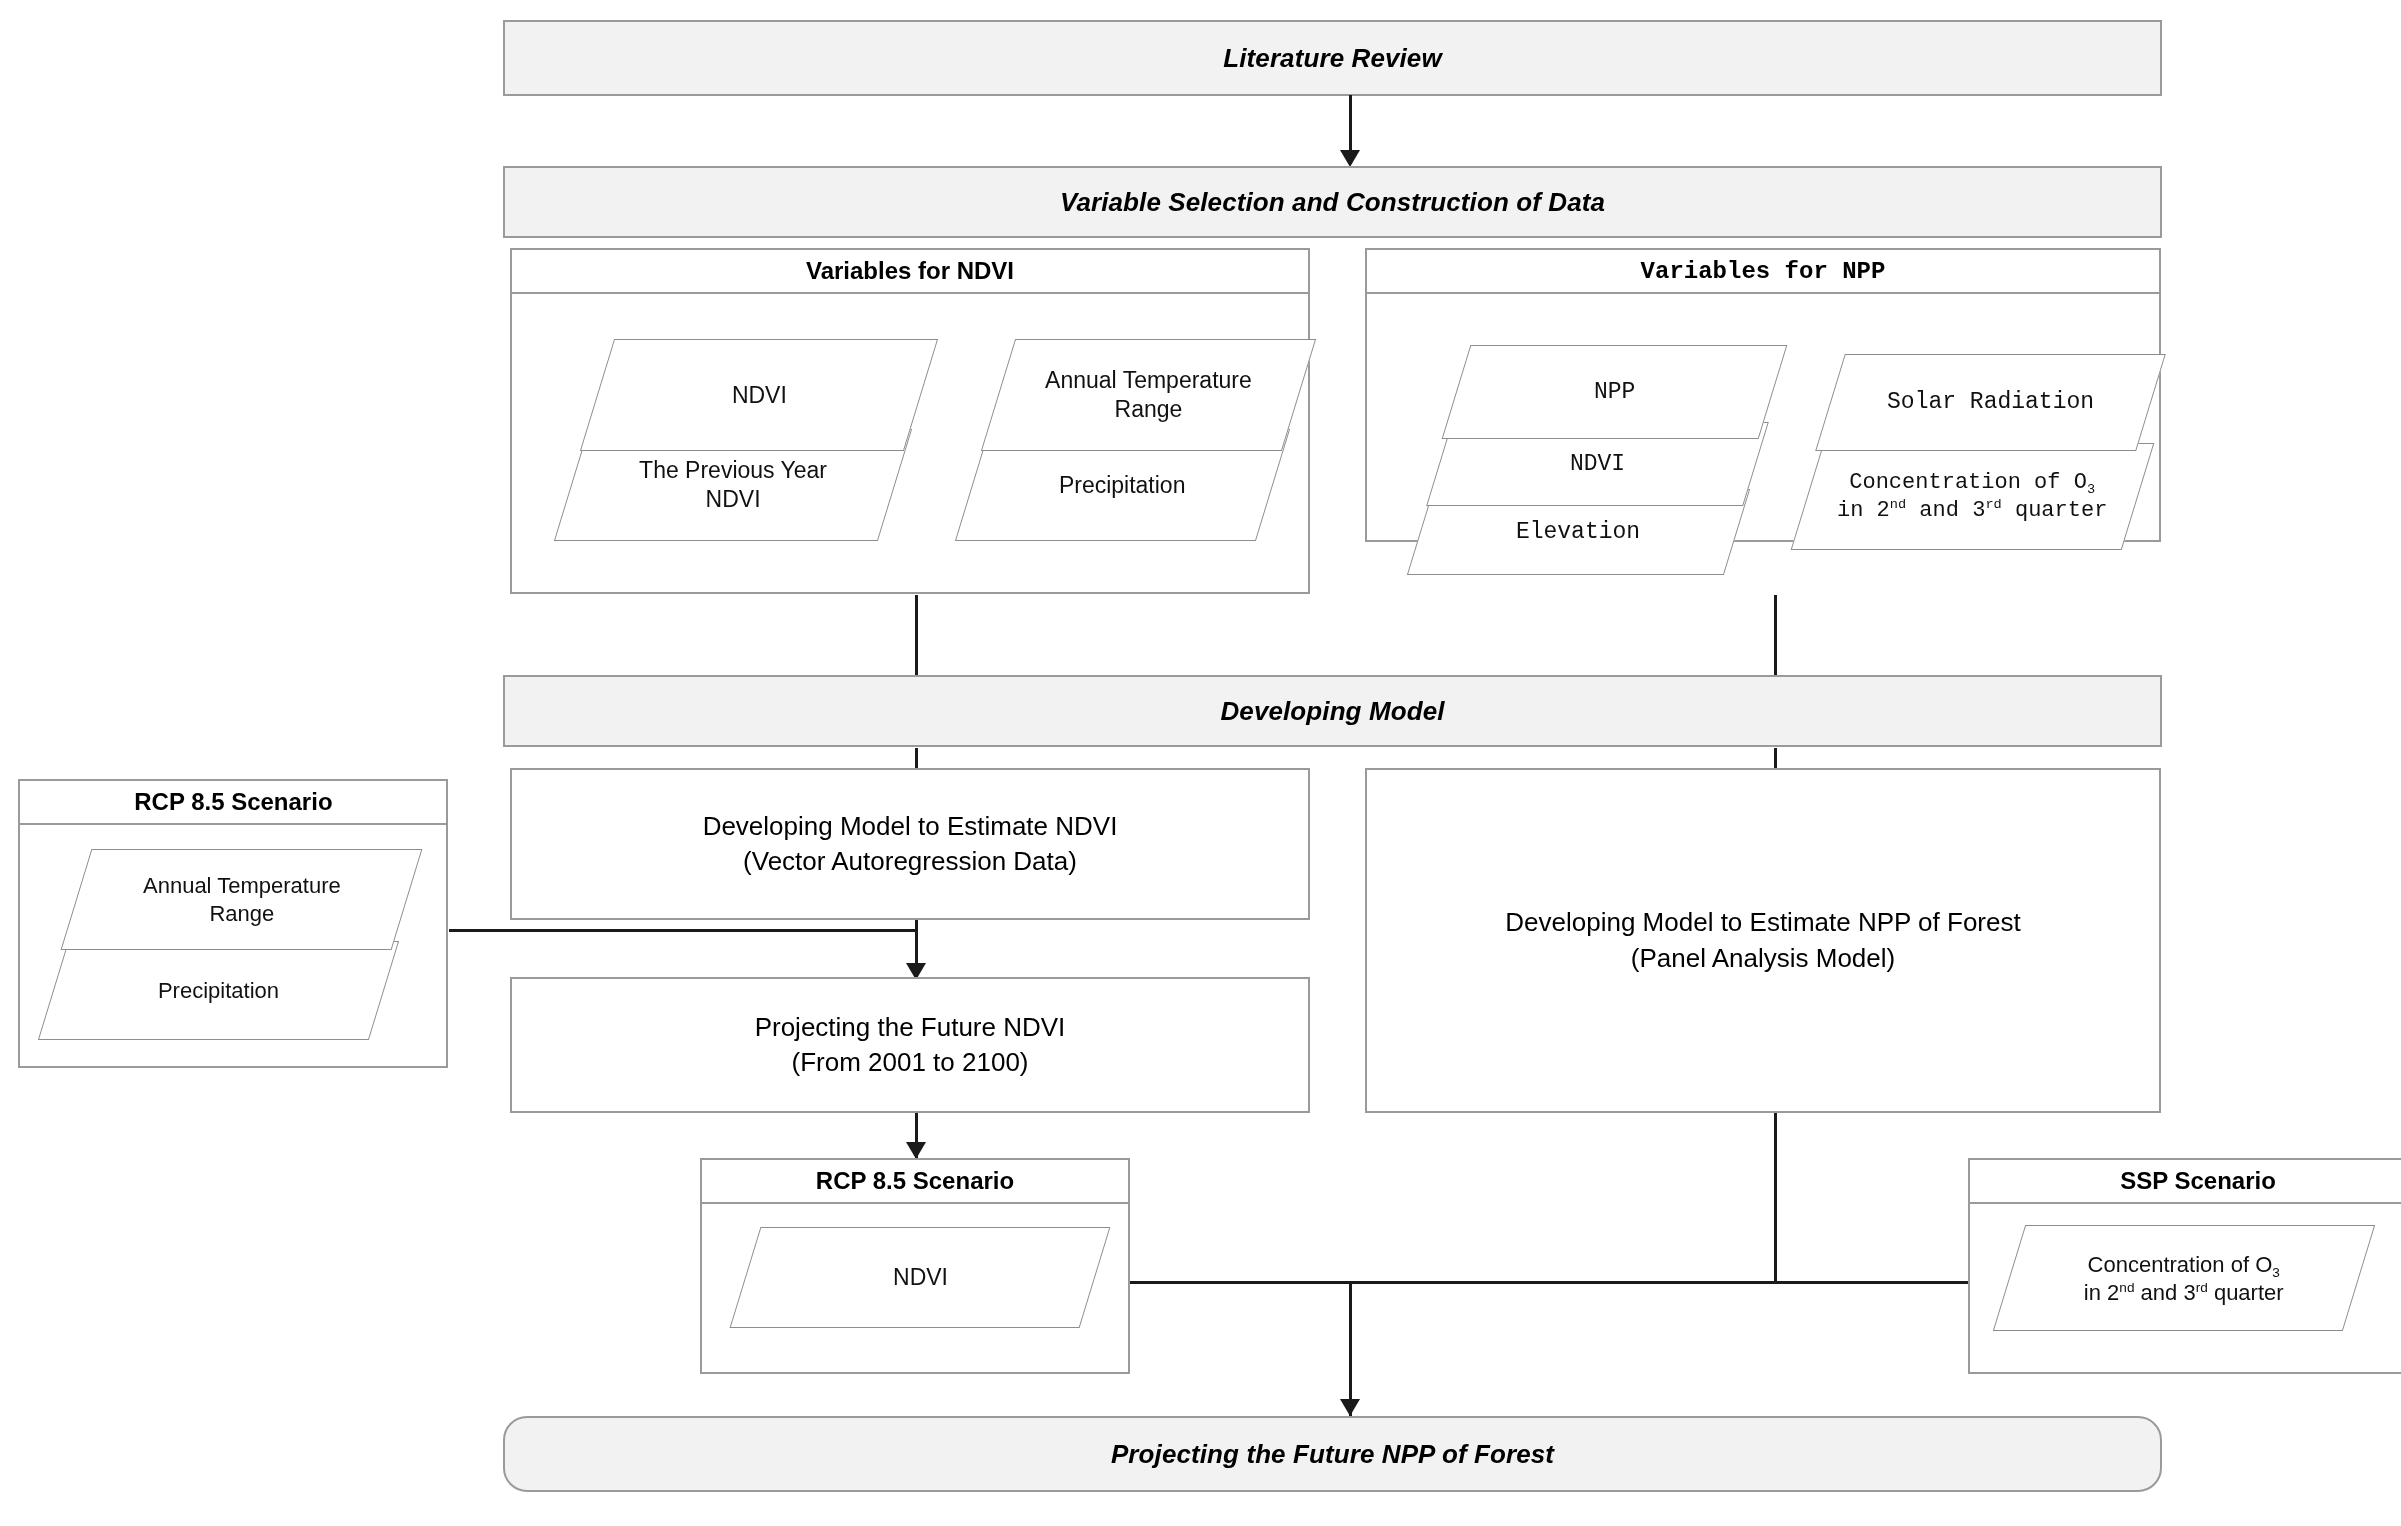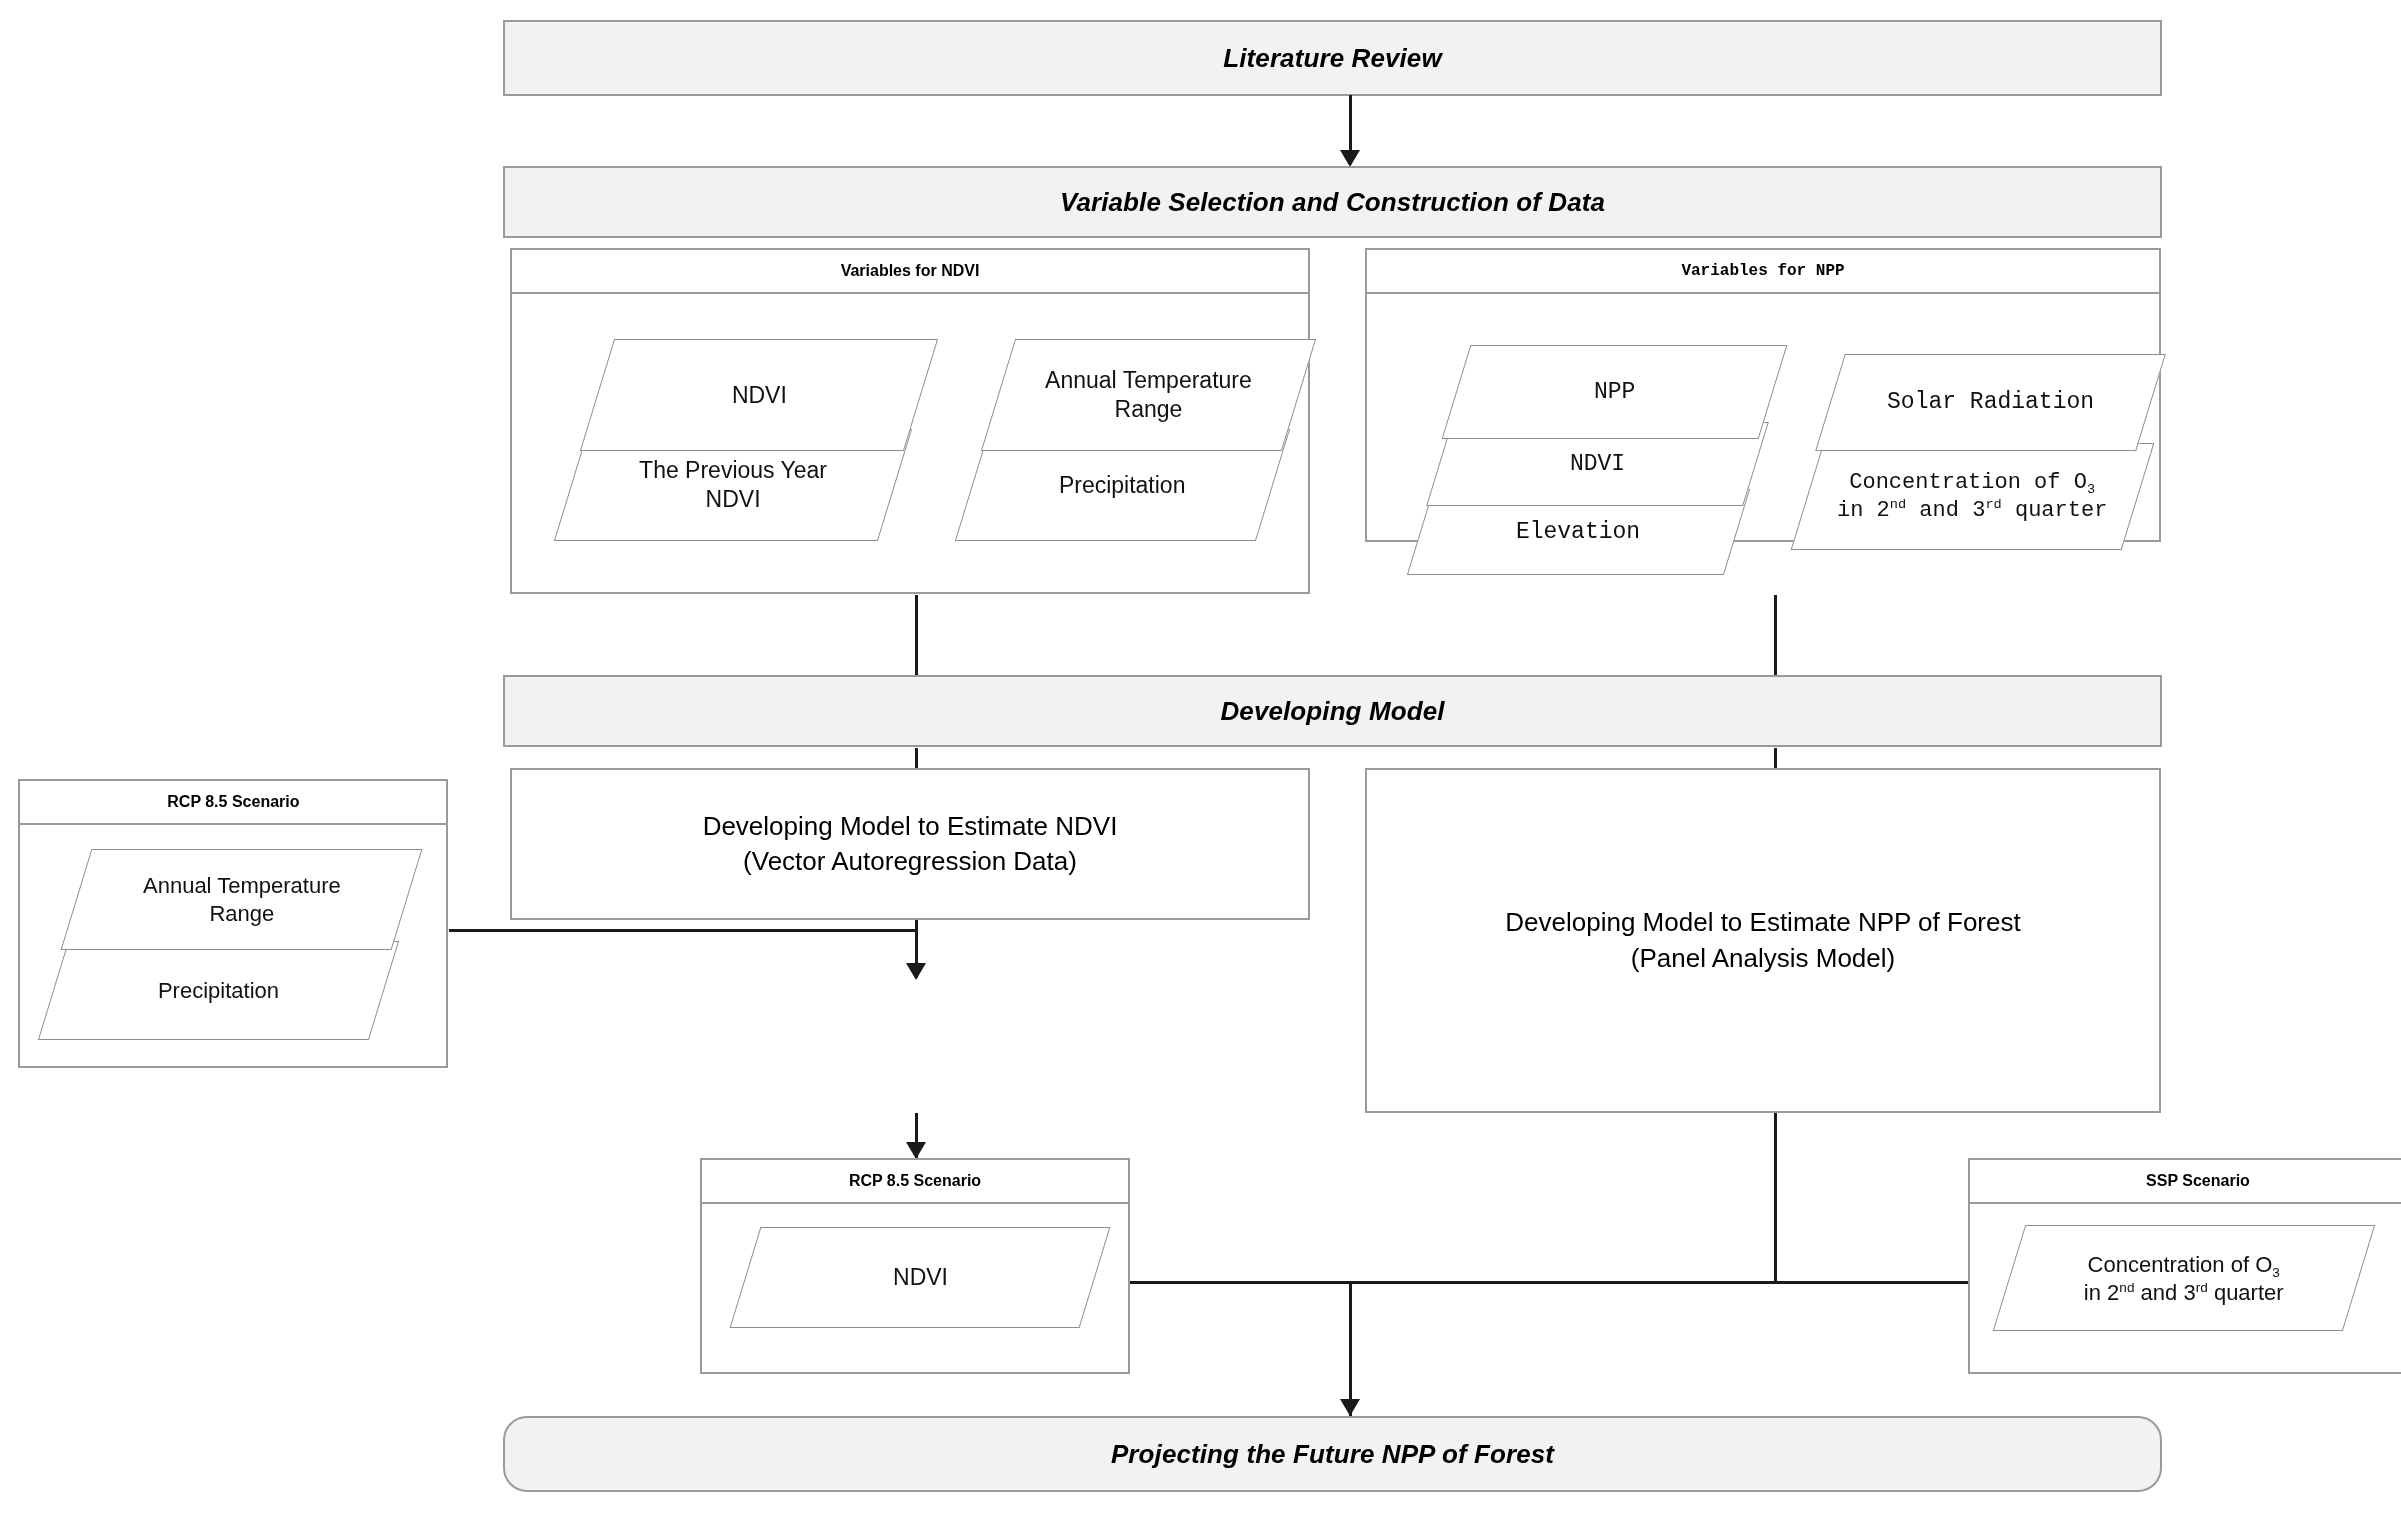--- a/index.html
+++ b/index.html
@@ -29,21 +29,21 @@
     font-size:26px;
     line-height:1.35;
   }
 
   
   .group{background:#ffffff;border:2px solid #9a9a9a;}
   .group-title{
     position:absolute;left:0;right:0;top:0;height:42px;
     border-bottom:2px solid #9a9a9a;
     display:flex;align-items:center;justify-content:center;
-    font-weight:bold;font-size:16px;
+    font-weight:bold;font-size:24px;
   }
   .group-body{position:absolute;left:0;right:0;top:42px;bottom:0;}
 
   
   .para{
     position:absolute;
     display:flex;align-items:center;justify-content:center;
     text-align:center;
     font-size:22px;
     line-height:1.25;
@@ -193,20 +193,26 @@
         <span>Precipitation</span>
       </div>
     </div>
   </div>
 
   <div class="abs hline" style="left:449px;top:929px;width:467px;height:2.6px;"></div>
 
   <div class="abs vline" style="left:915px;top:920px;width:2.6px;height:58px;"></div>
   <div class="abs arrowhead" style="left:906px;top:963px;"></div>
 
+  <div class="abs plain" style="left:510px;top:977px;width:800px;height:136px;">
+    <span>
+      <span>Projecting the Future NDVI</span><br>
+      <span>(From 2001 to 2100)</span>
+    </span>
+  </div>
 
   <div class="abs vline" style="left:915px;top:1113px;width:2.6px;height:47px;"></div>
   <div class="abs arrowhead" style="left:906px;top:1142px;"></div>
 
   <div class="abs group" style="left:700px;top:1158px;width:430px;height:216px;">
     <div class="group-title">
       <span>RCP 8.5 Scenario</span>
     </div>
     <div class="group-body">
       <div class="para big" style="left:43px;top:25px;width:348px;height:99px;">

